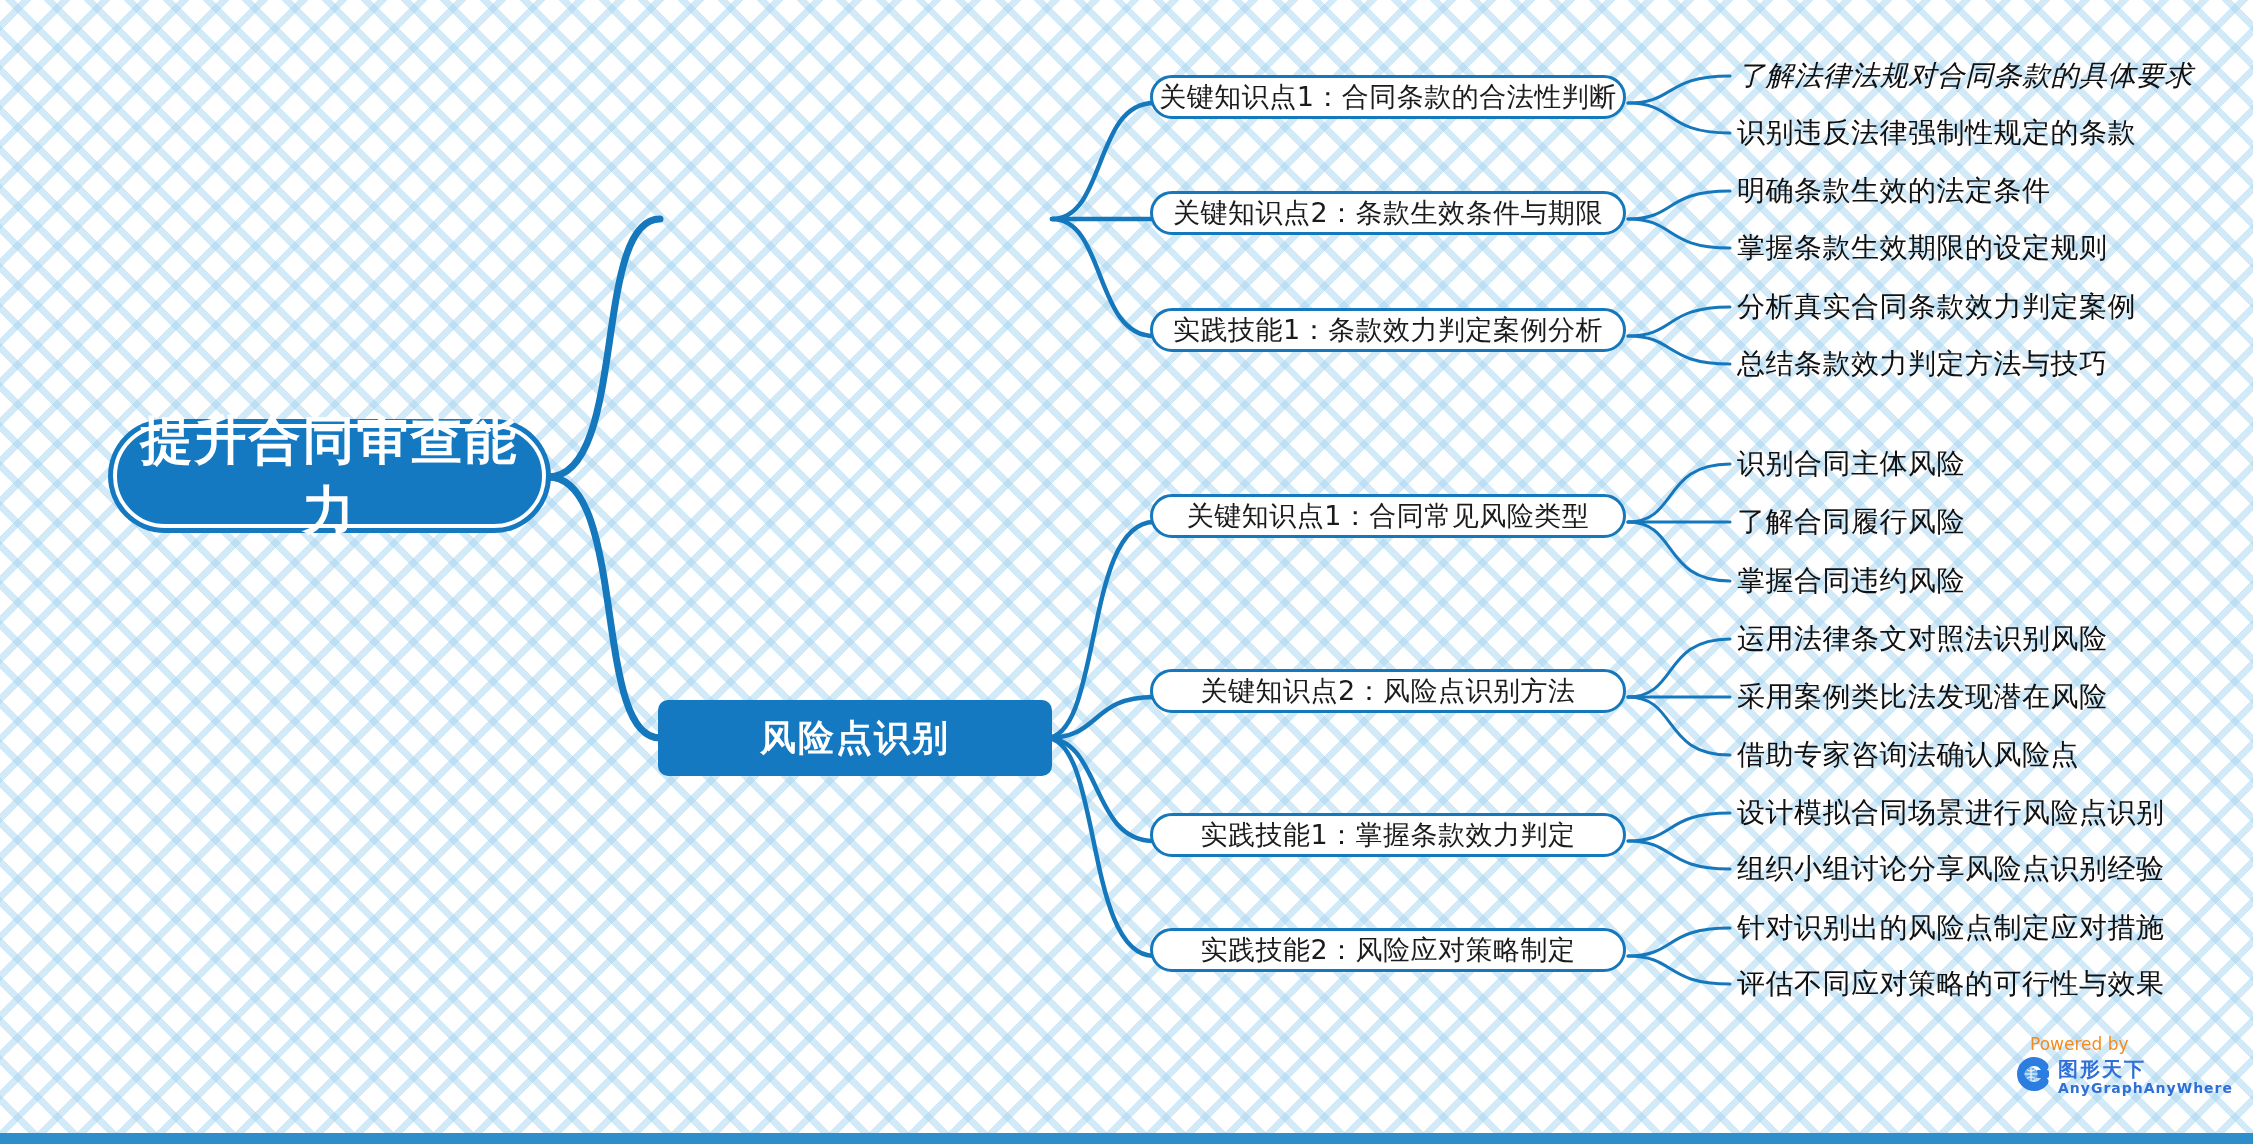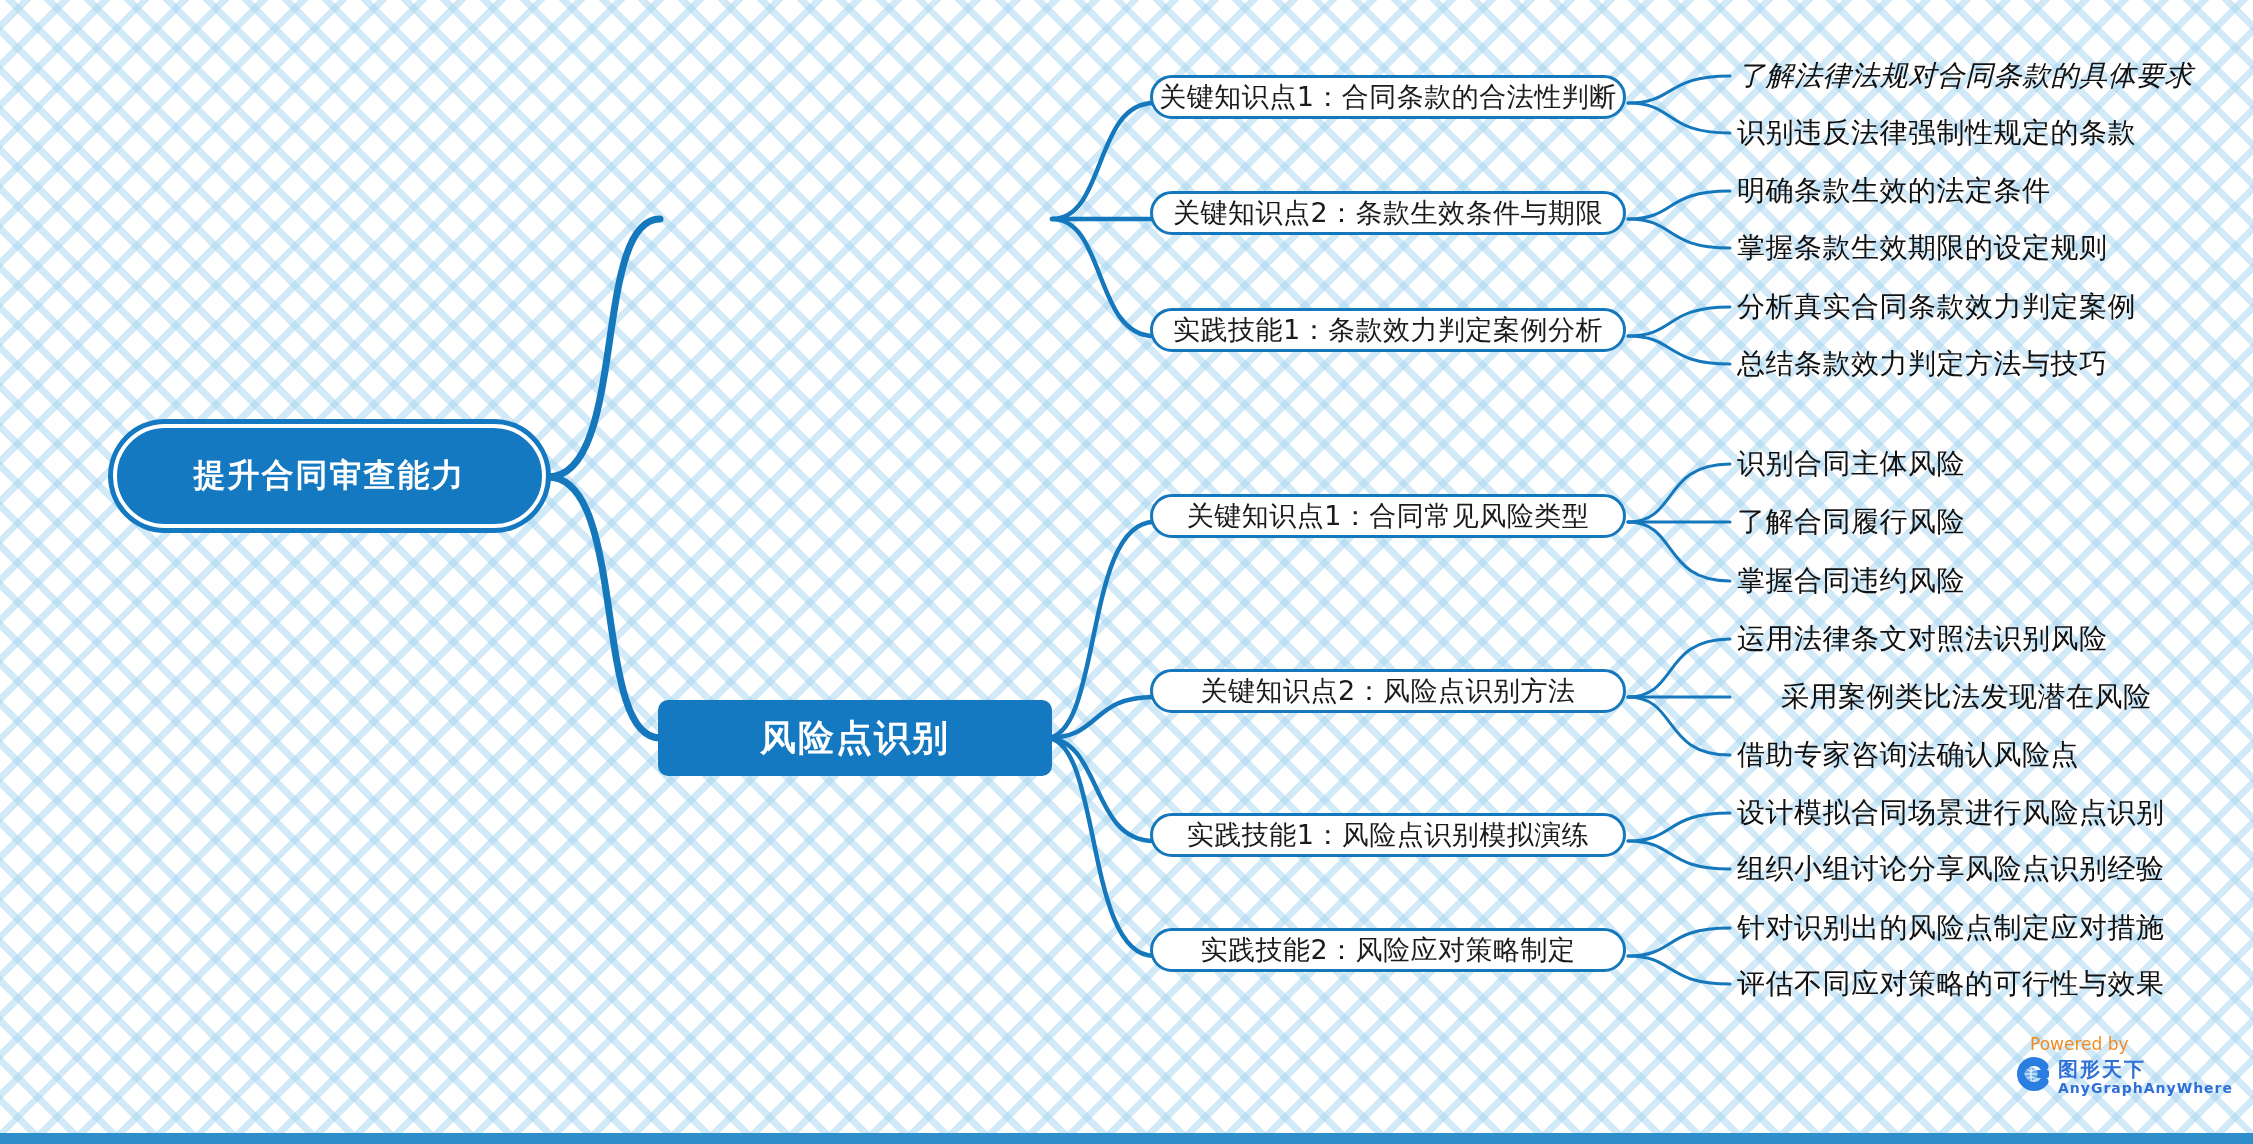--- a/index.html
+++ b/index.html
@@ -26,21 +26,21 @@
   .edge-thick{stroke-width:7;}
   .edge-mid{stroke-width:4.5;}
   .edge-thin{stroke-width:3;}
   .node{position:absolute;display:flex;align-items:center;justify-content:center;box-sizing:border-box;text-align:center;}
   .root-node{
     left:113px;top:424px;width:433px;height:104px;
     background:var(--node-fill);
     border:4px solid #ffffff;
     box-shadow:0 0 0 5px var(--node-fill);
     border-radius:54px;
-    color:#ffffff;font-size:32px;font-weight:bold;letter-spacing:2px;
+    color:#ffffff;font-size:52px;font-weight:bold;letter-spacing:2px;
   }
   .branch-node{
     width:394px;height:76px;left:658px;
     background:var(--node-fill);
     border-radius:10px;
     color:#ffffff;font-size:36px;font-weight:bold;letter-spacing:2px;
   }
   .sub-node{
     left:1150px;width:476px;height:44px;
     background:#ffffff;
@@ -100,35 +100,35 @@
   <div class="node root-node">提升合同审查能力</div>
 
   <div class="node branch-node" style="top:700px;">风险点识别</div>
 
   <div class="node sub-node" style="top:75px;">关键知识点1：合同条款的合法性判断</div>
   <div class="node sub-node" style="top:191px;">关键知识点2：条款生效条件与期限</div>
   <div class="node sub-node" style="top:308px;">实践技能1：条款效力判定案例分析</div>
 
   <div class="node sub-node" style="top:494px;">关键知识点1：合同常见风险类型</div>
   <div class="node sub-node" style="top:669px;">关键知识点2：风险点识别方法</div>
-  <div class="node sub-node" style="top:813px;">实践技能1：风险点识别模拟演练</div>
+  <div class="node sub-node" style="top:813px;">实践技能1：掌握条款效力判定</div>
   <div class="node sub-node" style="top:928px;">实践技能2：风险应对策略制定</div>
 
   <div class="leaf" style="top:55px;font-style:italic;">了解法律法规对合同条款的具体要求</div>
   <div class="leaf" style="top:112px;">识别违反法律强制性规定的条款</div>
   <div class="leaf" style="top:170px;">明确条款生效的法定条件</div>
   <div class="leaf" style="top:227px;">掌握条款生效期限的设定规则</div>
   <div class="leaf" style="top:286px;">分析真实合同条款效力判定案例</div>
   <div class="leaf" style="top:343px;">总结条款效力判定方法与技巧</div>
 
   <div class="leaf" style="top:443px;">识别合同主体风险</div>
   <div class="leaf" style="top:501px;">了解合同履行风险</div>
   <div class="leaf" style="top:560px;">掌握合同违约风险</div>
   <div class="leaf" style="top:618px;">运用法律条文对照法识别风险</div>
-  <div class="leaf" style="top:676px;margin-left:44px;">采用案例类比法发现潜在风险</div>
+  <div class="leaf" style="top:676px;">采用案例类比法发现潜在风险</div>
   <div class="leaf" style="top:734px;">借助专家咨询法确认风险点</div>
   <div class="leaf" style="top:792px;">设计模拟合同场景进行风险点识别</div>
   <div class="leaf" style="top:848px;">组织小组讨论分享风险点识别经验</div>
   <div class="leaf" style="top:907px;">针对识别出的风险点制定应对措施</div>
   <div class="leaf" style="top:963px;">评估不同应对策略的可行性与效果</div>
 
   <div class="watermark">
     <div class="powered">Powered by</div>
     <div class="brand-row">
       <span>

